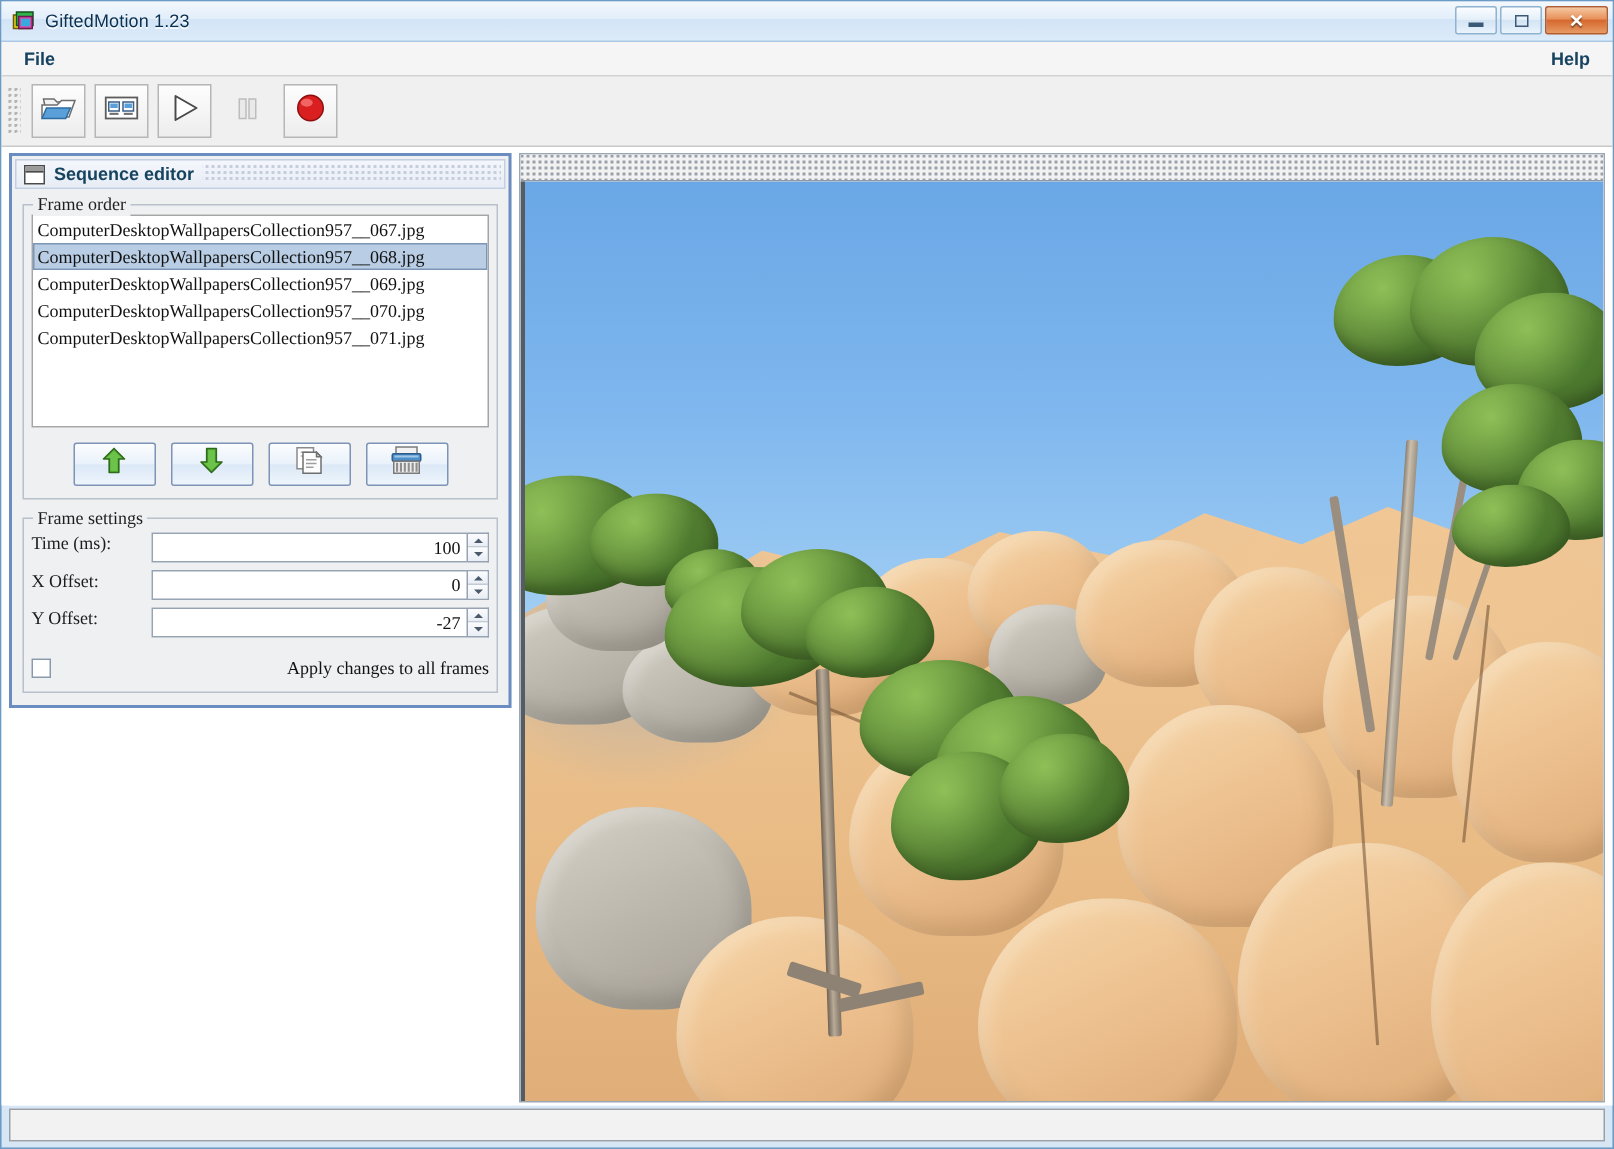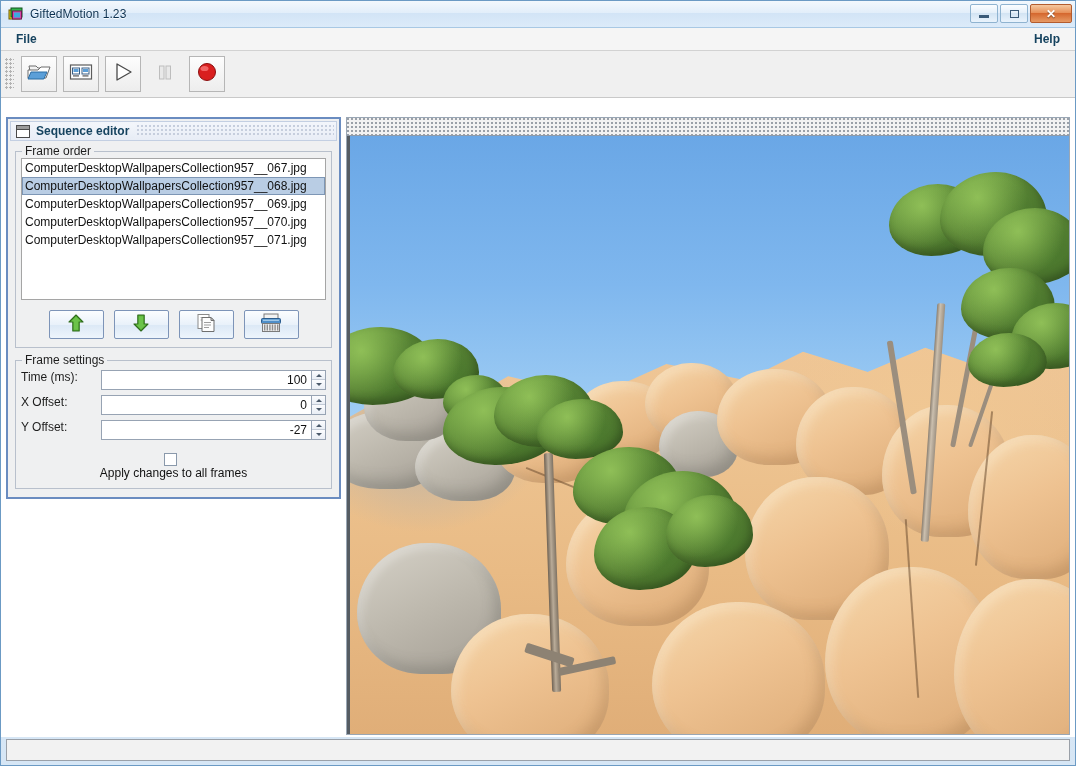--- a/index.html
+++ b/index.html
@@ -97,21 +97,21 @@
     background: linear-gradient(180deg,#fdfdfd 0%, #ededed 100%);
     display: flex; align-items: center; justify-content: center;
     position: relative;
   }
   .tbtn.flat { border: 1px solid transparent; background: transparent; }
 
   
   .content {
     flex: 1 1 auto;
     display: flex;
-    padding: 19px 5px 0 5px;
+    padding: 4px 5px 0 5px;
     gap: 5px;
     background: #ffffff;
     min-height: 0;
   }
   .left-col {
     width: 335px; flex: 0 0 335px;
     background: #ffffff;
     display: flex; flex-direction: column;
   }
 
@@ -150,20 +150,21 @@
     background: linear-gradient(180deg,#f3f6fb 0%,#e8edf6 100%);
   }
   .iframe-body { background: #eff0f1; padding: 4px 5px 6px 5px; }
 
   
   .group {
     border: 1px solid #b8c0cc;
     margin-top: 7px;
     padding: 6px 5px 6px 5px;
     position: relative;
+    font-family: Liberation Serif, serif;
   }
   .group > .legend {
     position: absolute; top: -8px; left: 6px;
     background: #eff0f1; padding: 0 3px;
     font-size: 12px; color: #1d1d1d;
   }
 
   
   .framelist {
     background: #fff;
@@ -230,21 +231,21 @@
   .tri-up {
     width: 0;height:0;border-left:3px solid transparent;border-right:3px solid transparent;
     border-bottom: 3px solid #4b5a6b;
   }
   .tri-dn {
     width: 0;height:0;border-left:3px solid transparent;border-right:3px solid transparent;
     border-top: 3px solid #4b5a6b;
   }
   .cbrow {
     display: flex; align-items: center; justify-content: space-between;
-    margin-top: 12px; margin-bottom: 2px; flex-direction: column;
+    margin-top: 12px; margin-bottom: 2px;
   }
   .cbox {
     width: 13px; height: 13px; margin-right: 6px;
     border: 1px solid #8a99ab; background: #fff;
   }
   .cblabel { font-size: 12px; color: #111; }
 
   
   .right-col {
     flex: 1 1 auto; min-width: 0;

